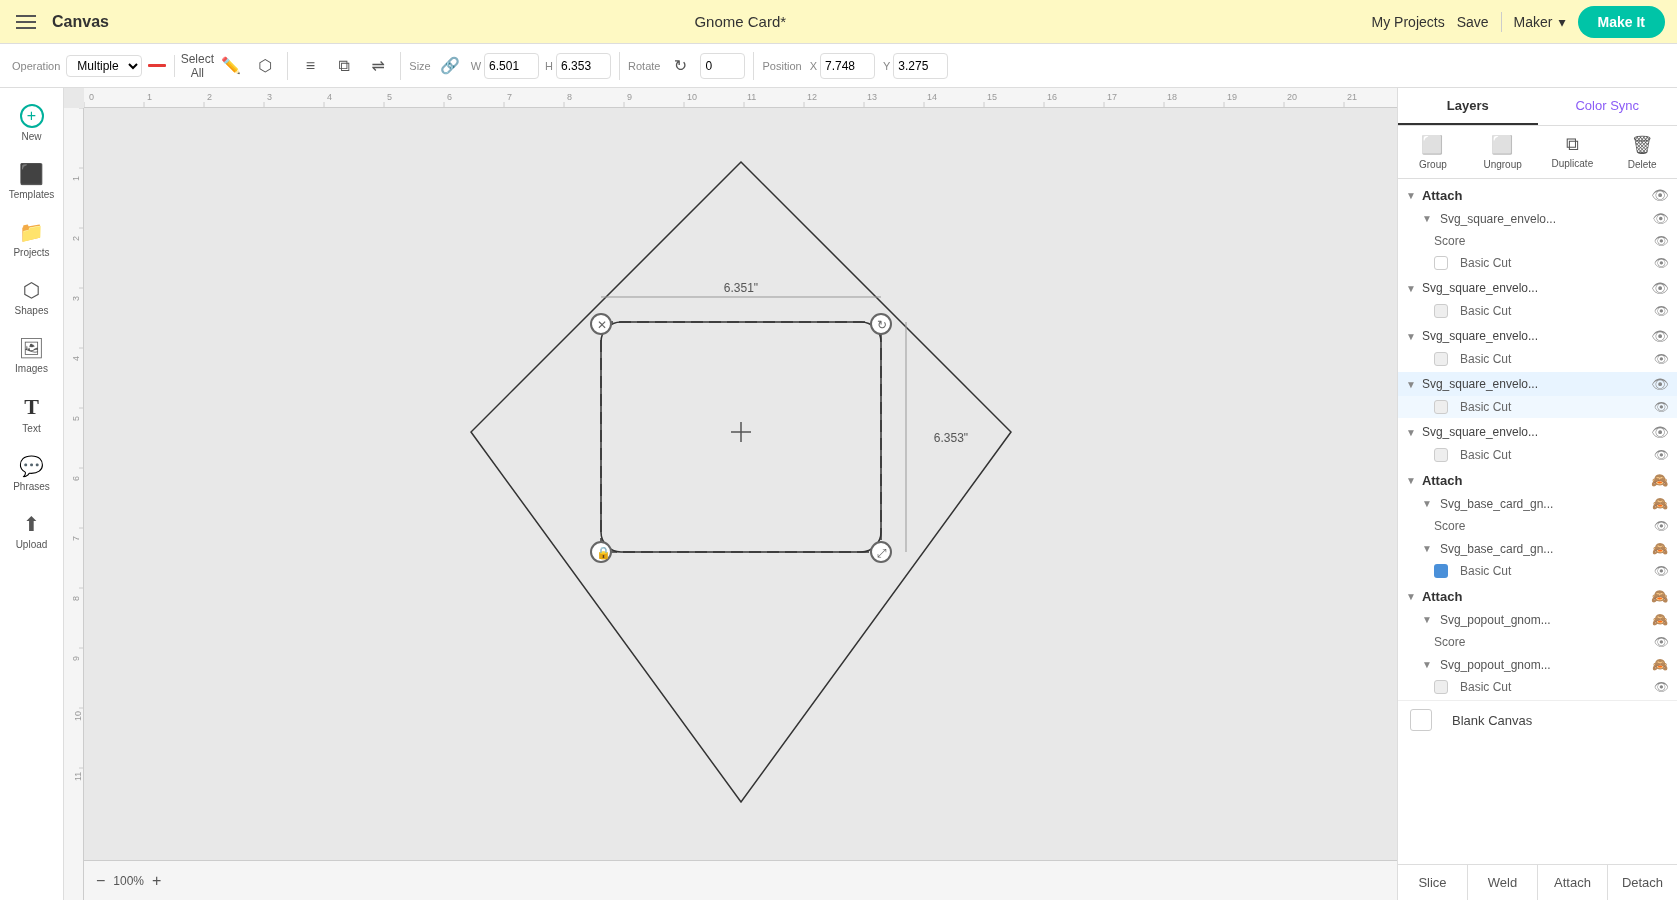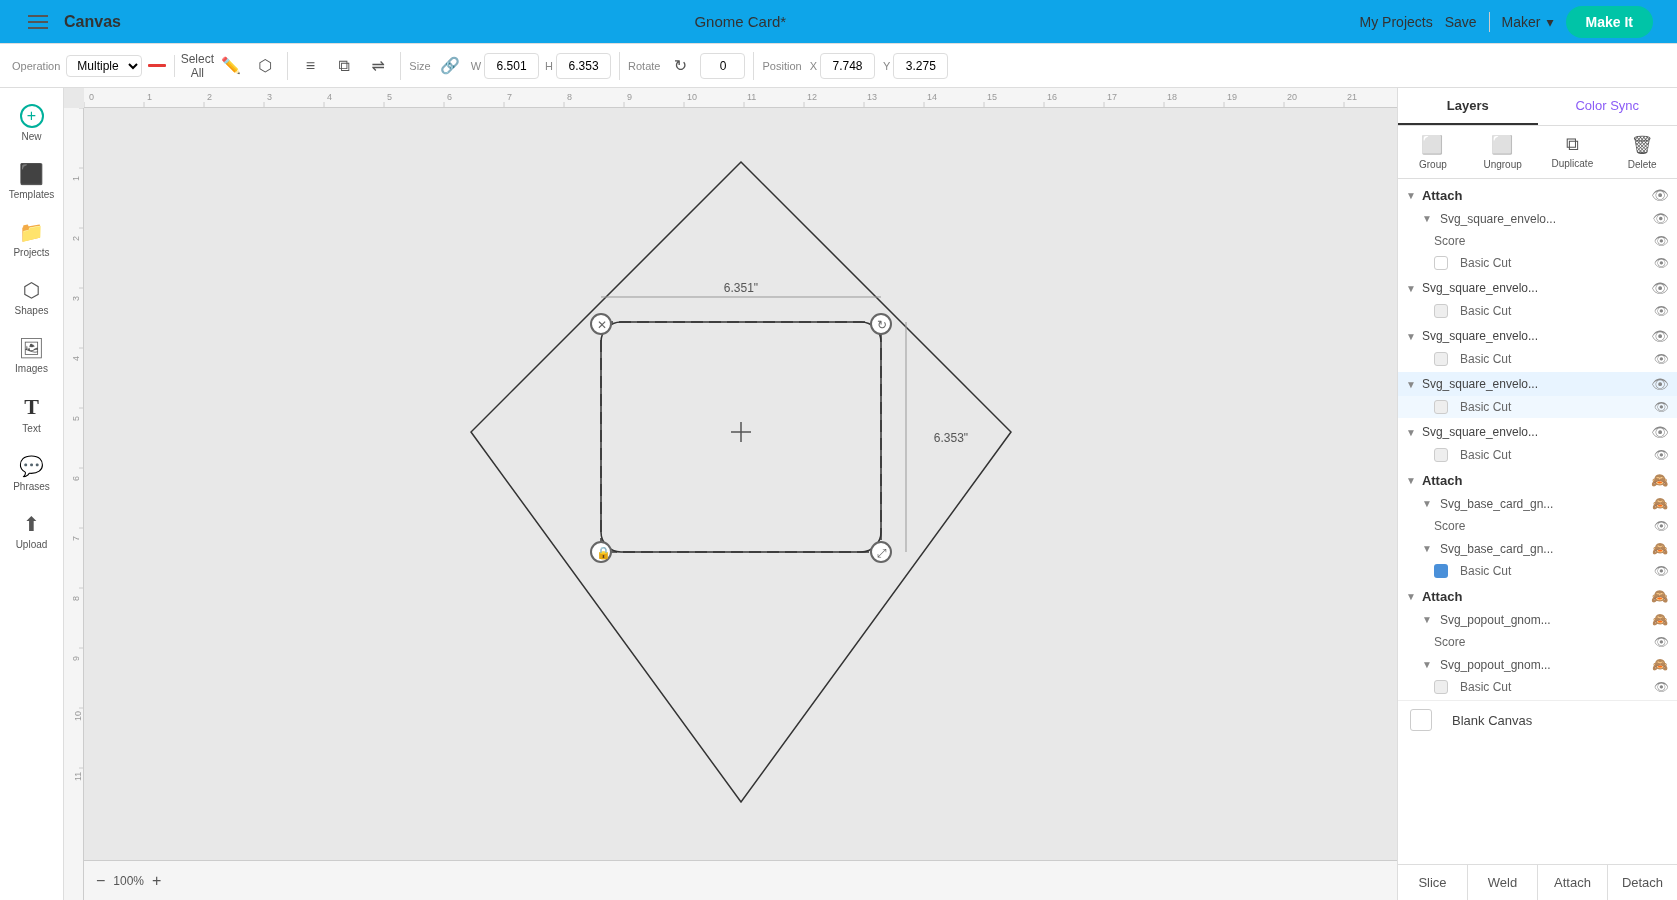--- a/index.html
+++ b/index.html
@@ -1,40 +1,40 @@
 <!DOCTYPE html>
 <html><head>
   <meta charset="utf-8">
   <style>
     * { box-sizing: border-box; margin: 0; padding: 0; }
     body { font-family: -apple-system, BlinkMacSystemFont, 'Segoe UI', sans-serif; background: #f0f0f0; overflow: hidden; width: 1677px; height: 900px; display: flex; flex-direction: column; }
 
     
-    .topbar { display: flex; background: #0ea5e9; height: 44px; border-bottom: 1px solid #ddd; padding: 0 24px; gap: 12px; flex-shrink: 0; }
+    .topbar { display: flex; background: #fef9c3; height: 44px; border-bottom: 1px solid #ddd; padding: 0 12px; gap: 12px; flex-shrink: 0; }
     .topbar-left { display: flex; align-items: center; gap: 12px; }
     .hamburger { display: flex; flex-direction: column; gap: 4px; cursor: pointer; }
     .hamburger span { width: 20px; height: 2px; background: #555; display: block; }
     .app-title { font-size: 16px; font-weight: 600; color: #333; }
     .topbar-center { flex: 1; display: flex; justify-content: center; align-items: center; }
     .doc-title { font-size: 15px; color: #333; font-weight: 500; }
     .topbar-right { display: flex; align-items: center; gap: 12px; }
     .my-projects-btn { font-size: 14px; color: #333; cursor: pointer; background: none; border: none; }
     .save-btn { font-size: 14px; color: #333; cursor: pointer; background: none; border: none; }
     .divider-v { width: 1px; height: 20px; background: #ccc; }
     .maker-btn { display: flex; align-items: center; gap: 6px; font-size: 14px; color: #333; cursor: pointer; background: none; border: none; }
     .make-it-btn { background: #00c4a7; color: #fff; border: none; border-radius: 20px; padding: 8px 20px; font-size: 14px; font-weight: 600; cursor: pointer; }
 
     
     .toolbar { display: flex; align-items: center; background: #fff; height: 44px; border-bottom: 1px solid #ddd; padding: 0 12px; gap: 8px; flex-shrink: 0; }
     .toolbar-section { display: flex; align-items: center; gap: 6px; padding-right: 8px; border-right: 1px solid #ddd; }
     .toolbar-section:last-child { border-right: none; gap: 8px; }
     .toolbar-label { font-size: 11px; color: #888; white-space: nowrap; }
     .toolbar-select { font-size: 12px; border: 1px solid #ddd; border-radius: 4px; padding: 2px 6px; background: #fff; cursor: pointer; }
     .toolbar-icon-btn { width: 28px; height: 28px; display: flex; align-items: center; justify-content: center; border: none; background: none; cursor: pointer; color: #555; font-size: 16px; border-radius: 4px; }
-    .toolbar-value-input { width: 55px; height: 26px; border: 1px solid #ddd; border-radius: 4px; font-size: 12px; text-align: center; padding: 0 4px; }
+    .toolbar-value-input { width: 55px; height: 26px; border: 1px solid #ddd; border-radius: 4px; font-size: 12px; padding: 0 4px; }
     .toolbar-field { display: flex; align-items: center; gap: 3px; font-size: 12px; color: #555; }
     .toolbar-field label { font-size: 11px; color: #888; }
     .red-bar { width: 18px; height: 3px; background: #e53935; border-radius: 1px; }
 
     
     .main-content { display: flex; flex: 1; overflow: hidden; }
 
     
     .left-sidebar { width: 64px; background: #fff; border-right: 1px solid #ddd; display: flex; flex-direction: column; align-items: center; padding: 8px 0; gap: 4px; flex-shrink: 0; }
     .sidebar-item { display: flex; flex-direction: column; align-items: center; gap: 3px; padding: 8px 0; cursor: pointer; width: 100%; border-radius: 6px; transition: background 0.15s; }

